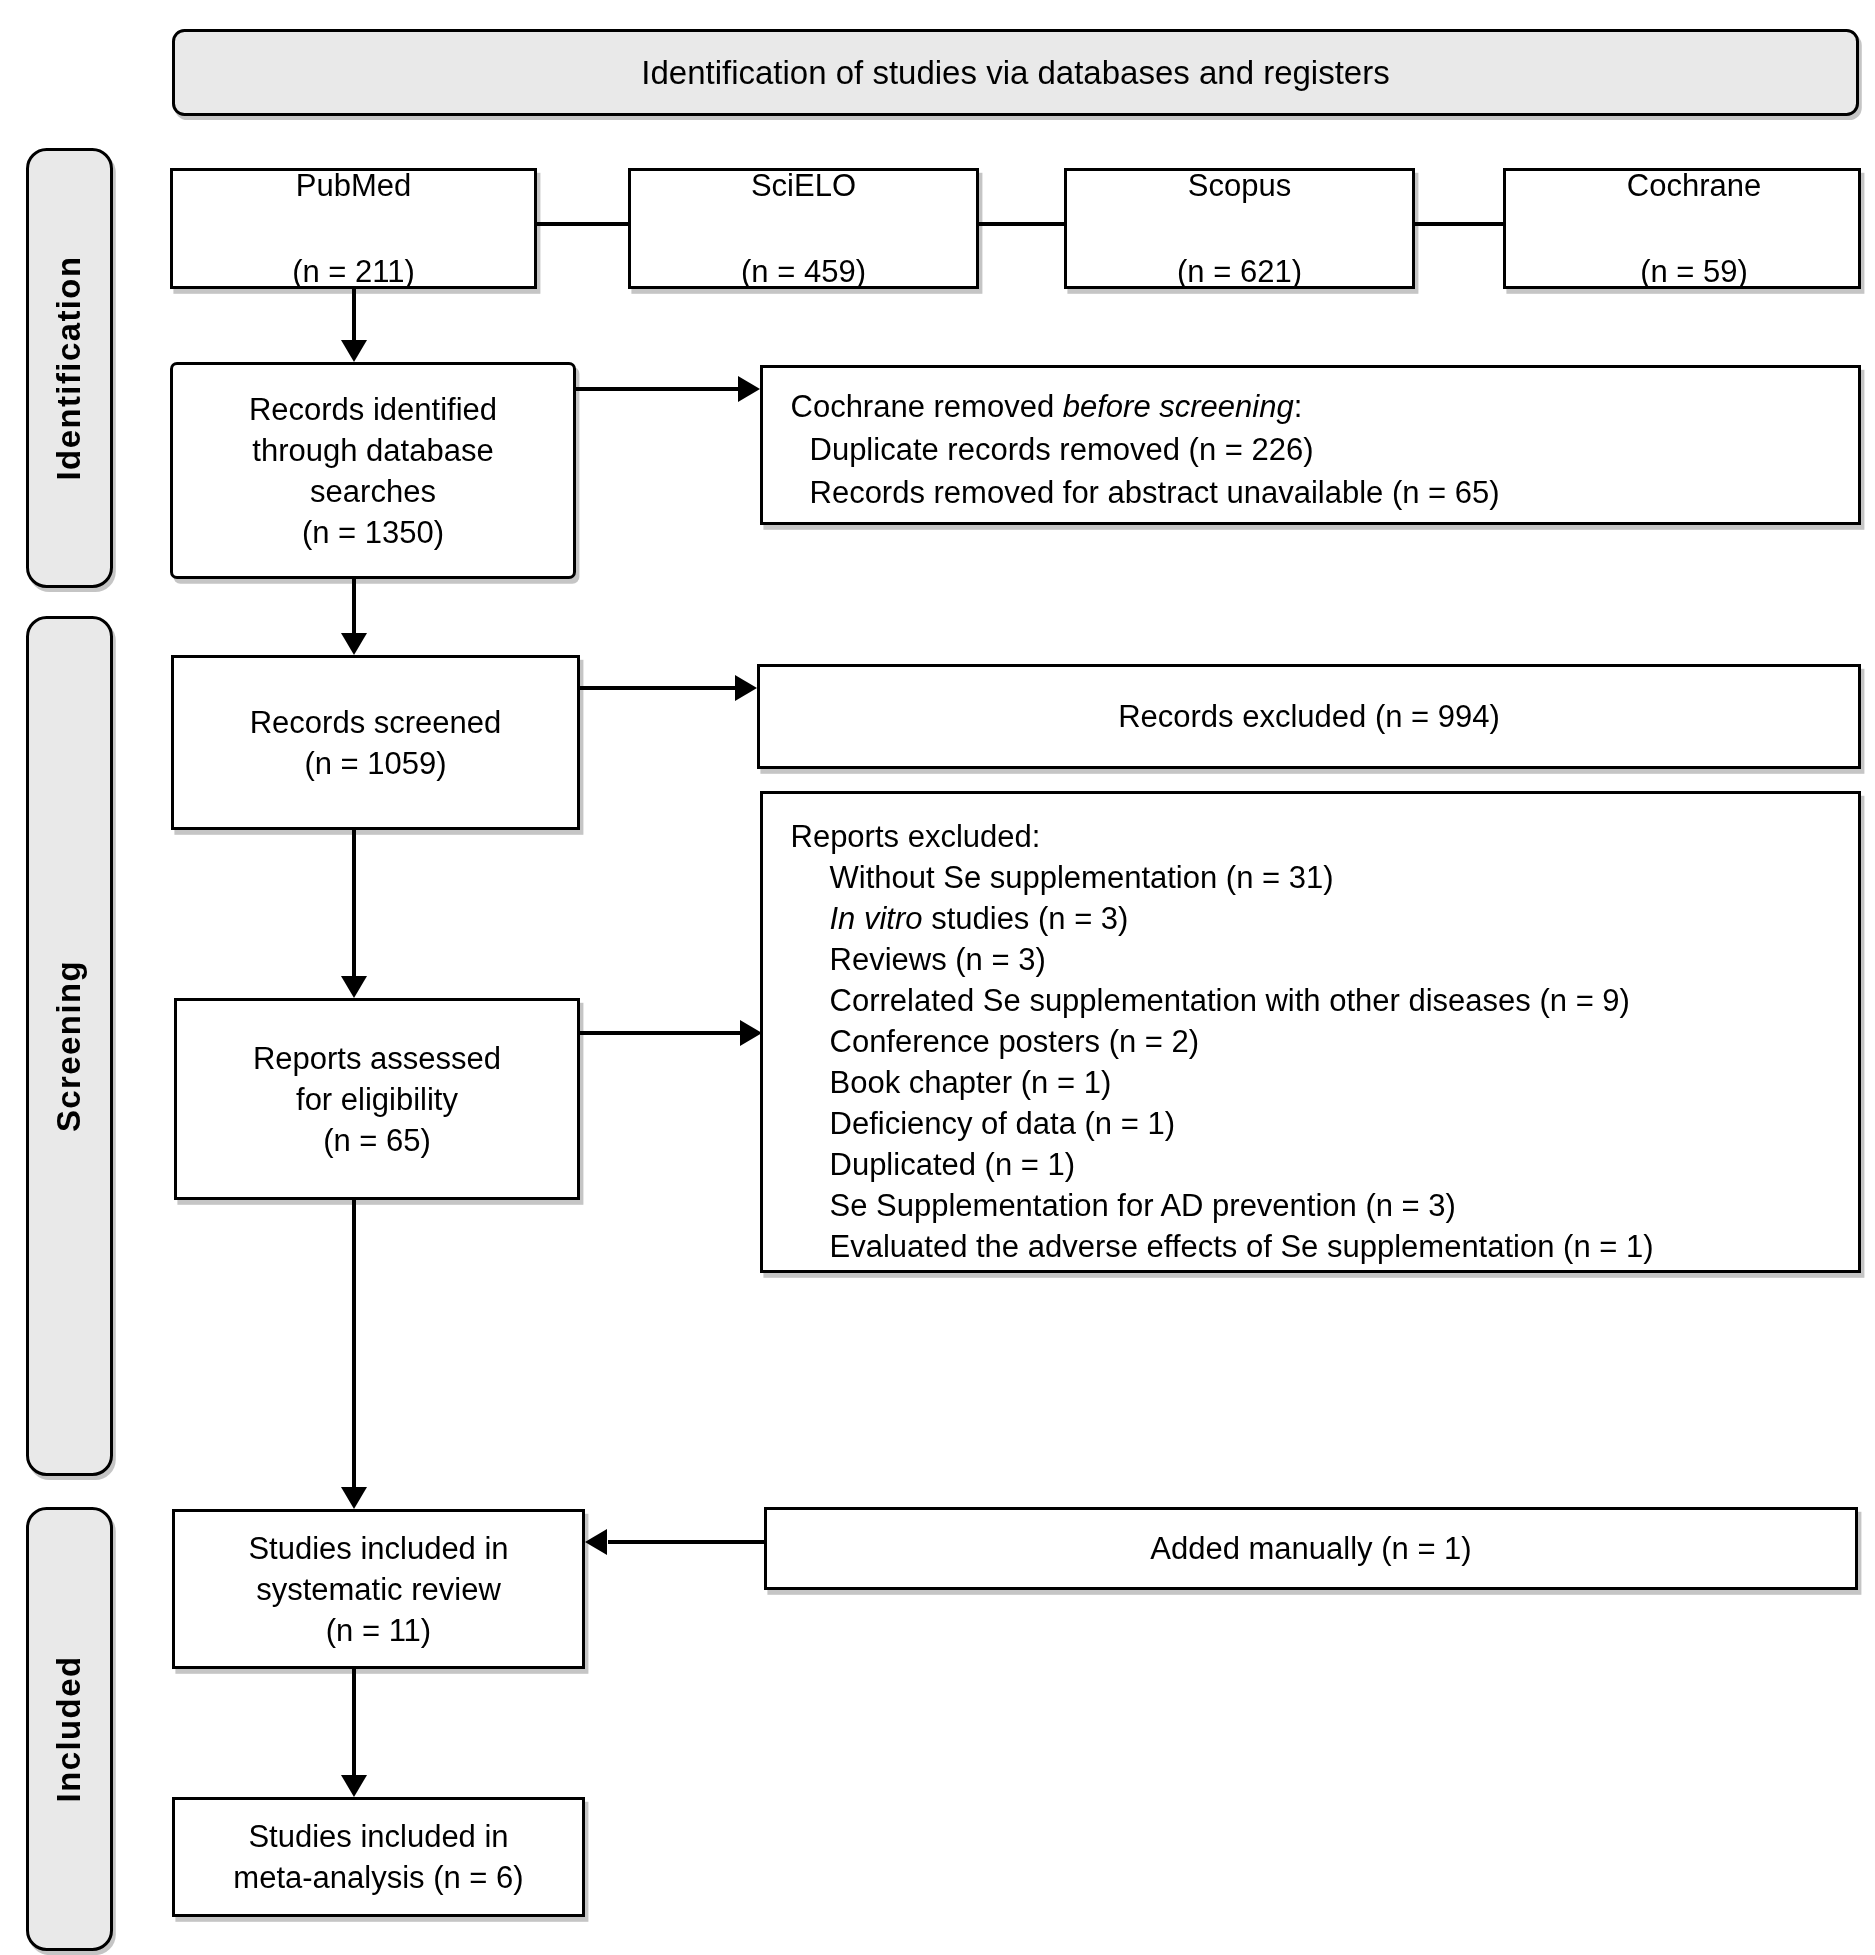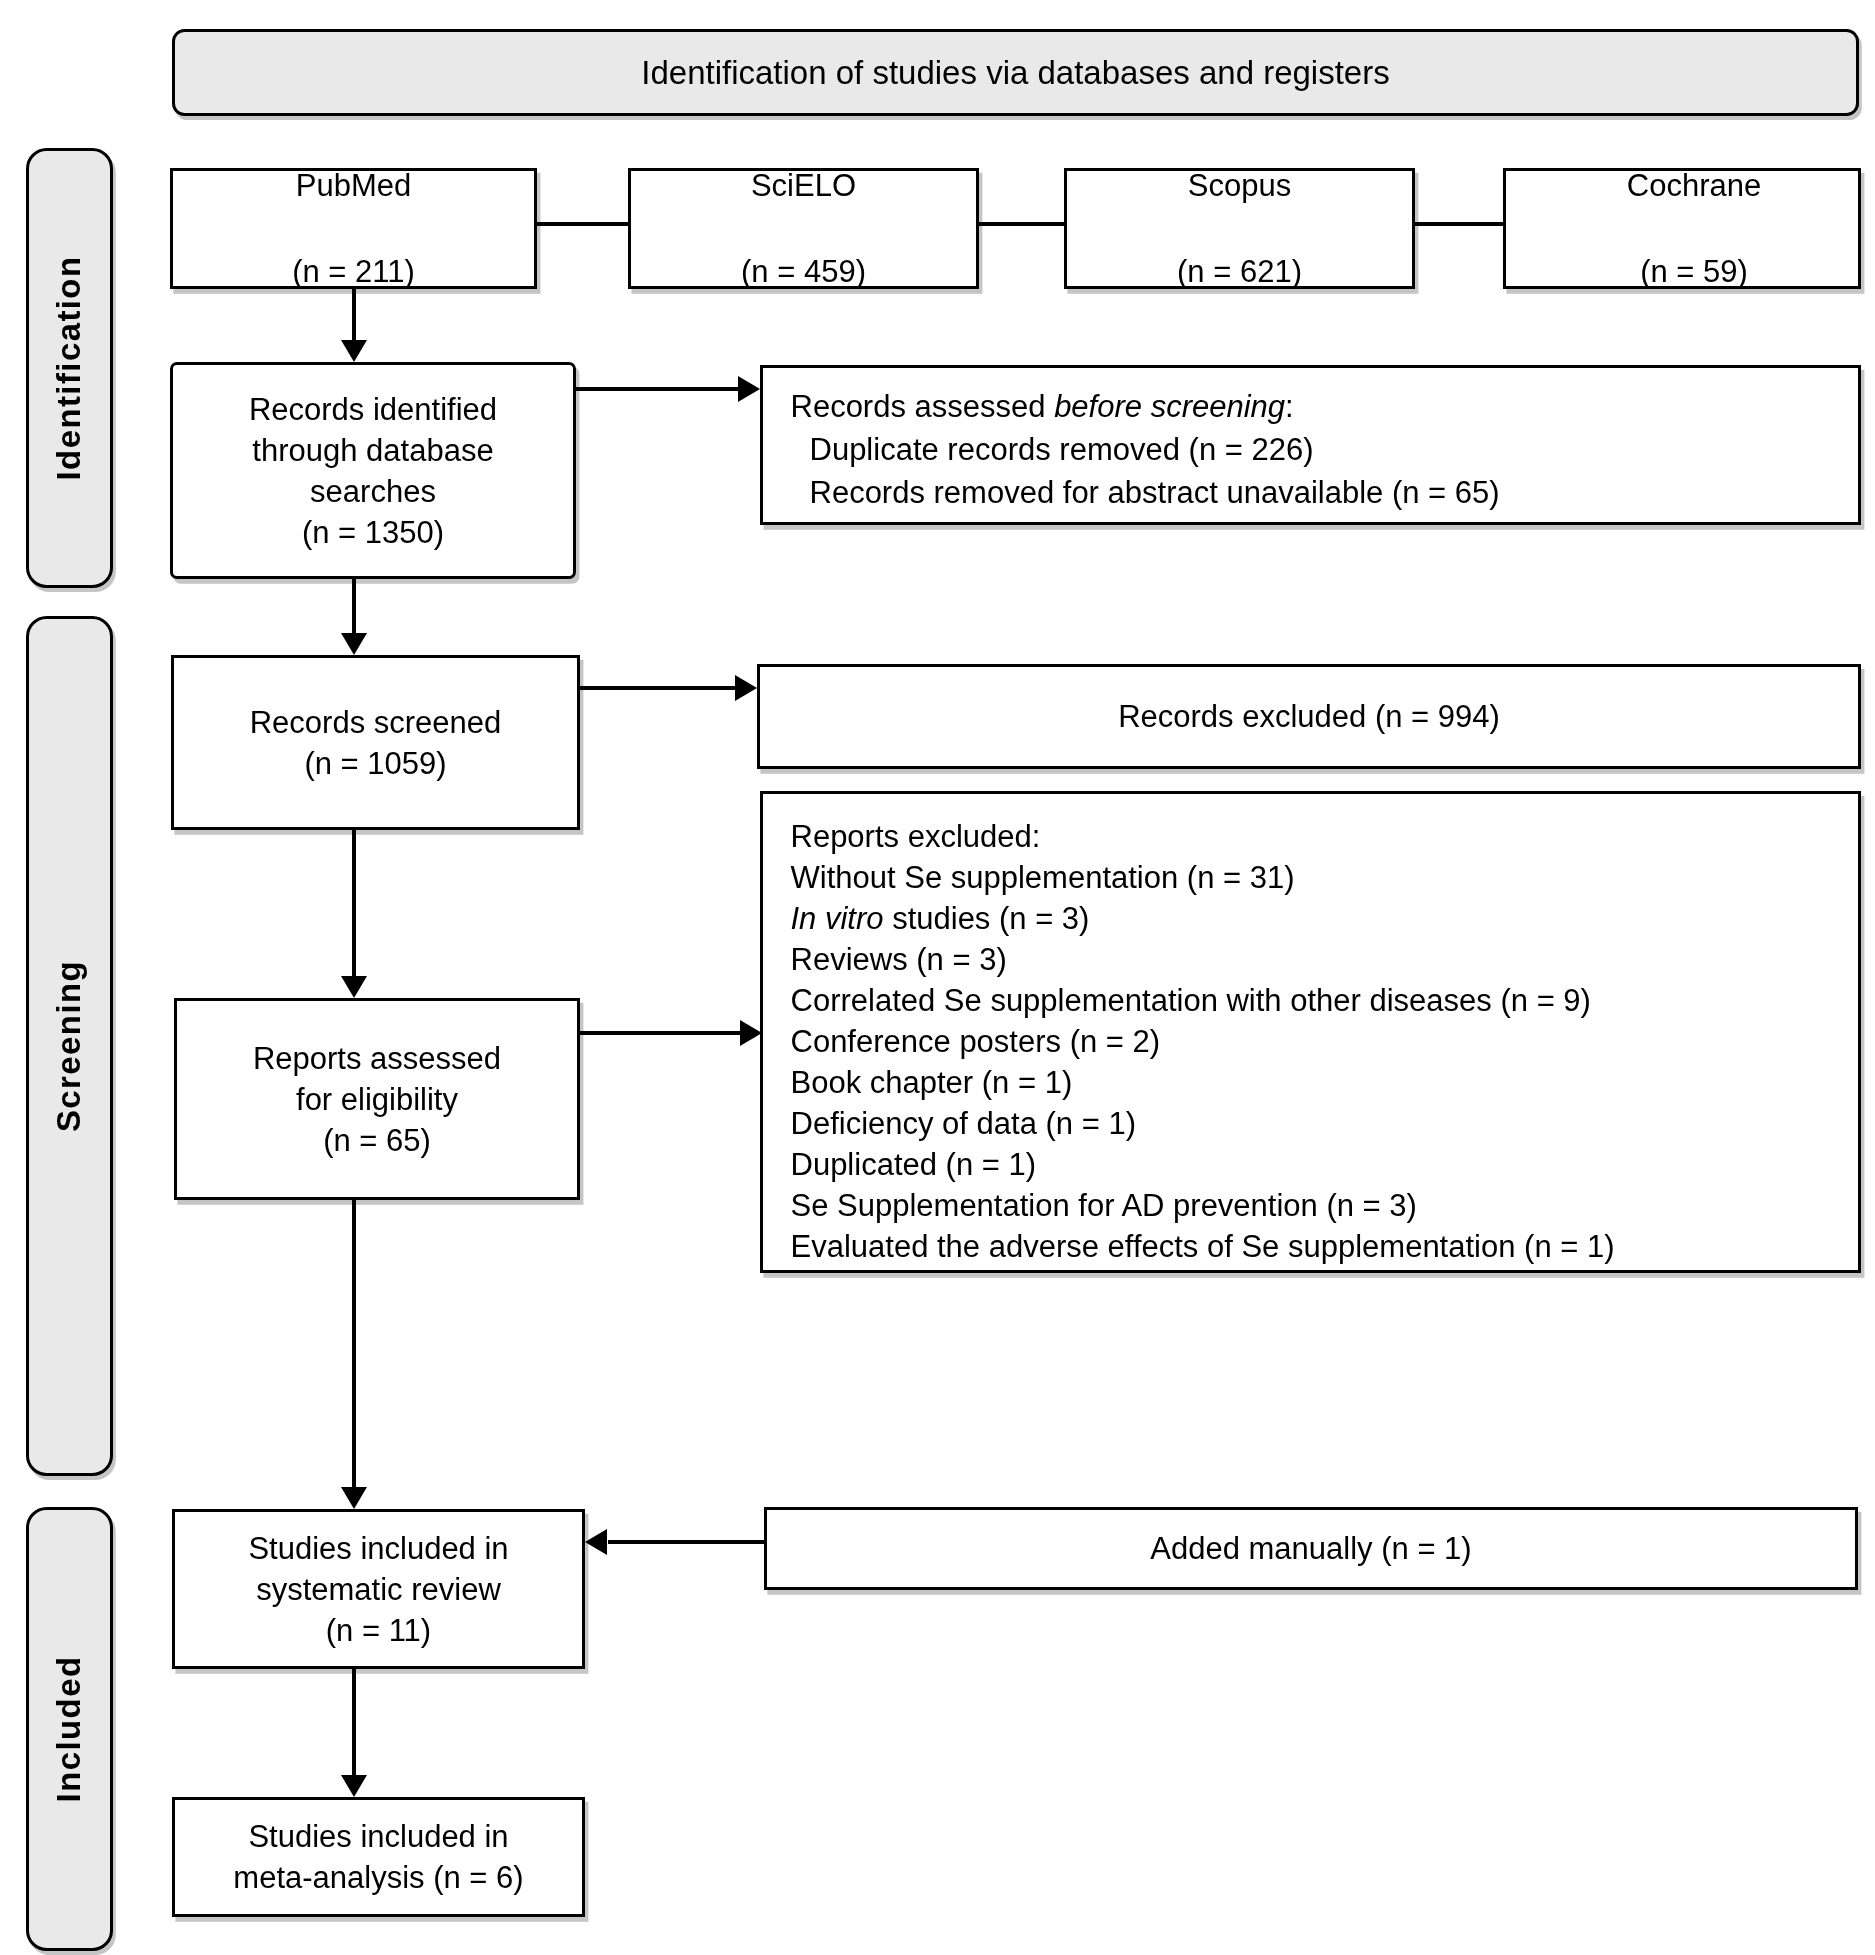--- a/index.html
+++ b/index.html
@@ -81,21 +81,21 @@
   .head-left {
     position: absolute; width: 0; height: 0;
     border-top: 13px solid transparent;
     border-bottom: 13px solid transparent;
     border-right: 22px solid #000000;
   }
   
   .removed-box { padding: 16.5px 20.6px 0 27.5px; font-size: 31px; line-height: 43px; }
   .removed-box .sub { margin-left: 19px; }
   .excluded-list-box { padding: 22px 20.6px 0 27.5px; font-size: 31px; line-height: 41px; }
-  .excluded-list-box .sub { }
+  .excluded-list-box .sub { margin-left: 39px; }
   .it { font-style: italic; }
 </style>
 </head>
 <body>
 
 <div class="canvas">
 
   <div class="panel title-box" style="left:172px; top:29px; width:1687px; height:87px;">
     <span>Identification of studies via databases and registers</span>
   </div>
@@ -147,21 +147,21 @@
 through database
 searches
 (n = 1350)</span>
   </div>
 
   <div class="hline" style="left:576px; top:387px; width:163px;"></div>
   <div class="head-right" style="left:738px; top:376px;"></div>
 
   <div class="box left-align removed-box" style="left:760px; top:365px; width:1101px; height:160px;">
     <div>
-      <span>Records assessed </span><span class="it">before screening</span><span>:</span>
+      <span>Cochrane removed </span><span class="it">before screening</span><span>:</span>
     </div>
     <div class="sub">Duplicate records removed (n = 226)</div>
     <div class="sub">Records removed for abstract unavailable (n = 65)</div>
   </div>
 
   <div class="vline" style="left:352px; top:579px; height:55px;"></div>
   <div class="head-down" style="left:341px; top:633px;"></div>
 
   <div class="box" style="left:171px; top:655px; width:409px; height:175px;">
     <span>Records screened

